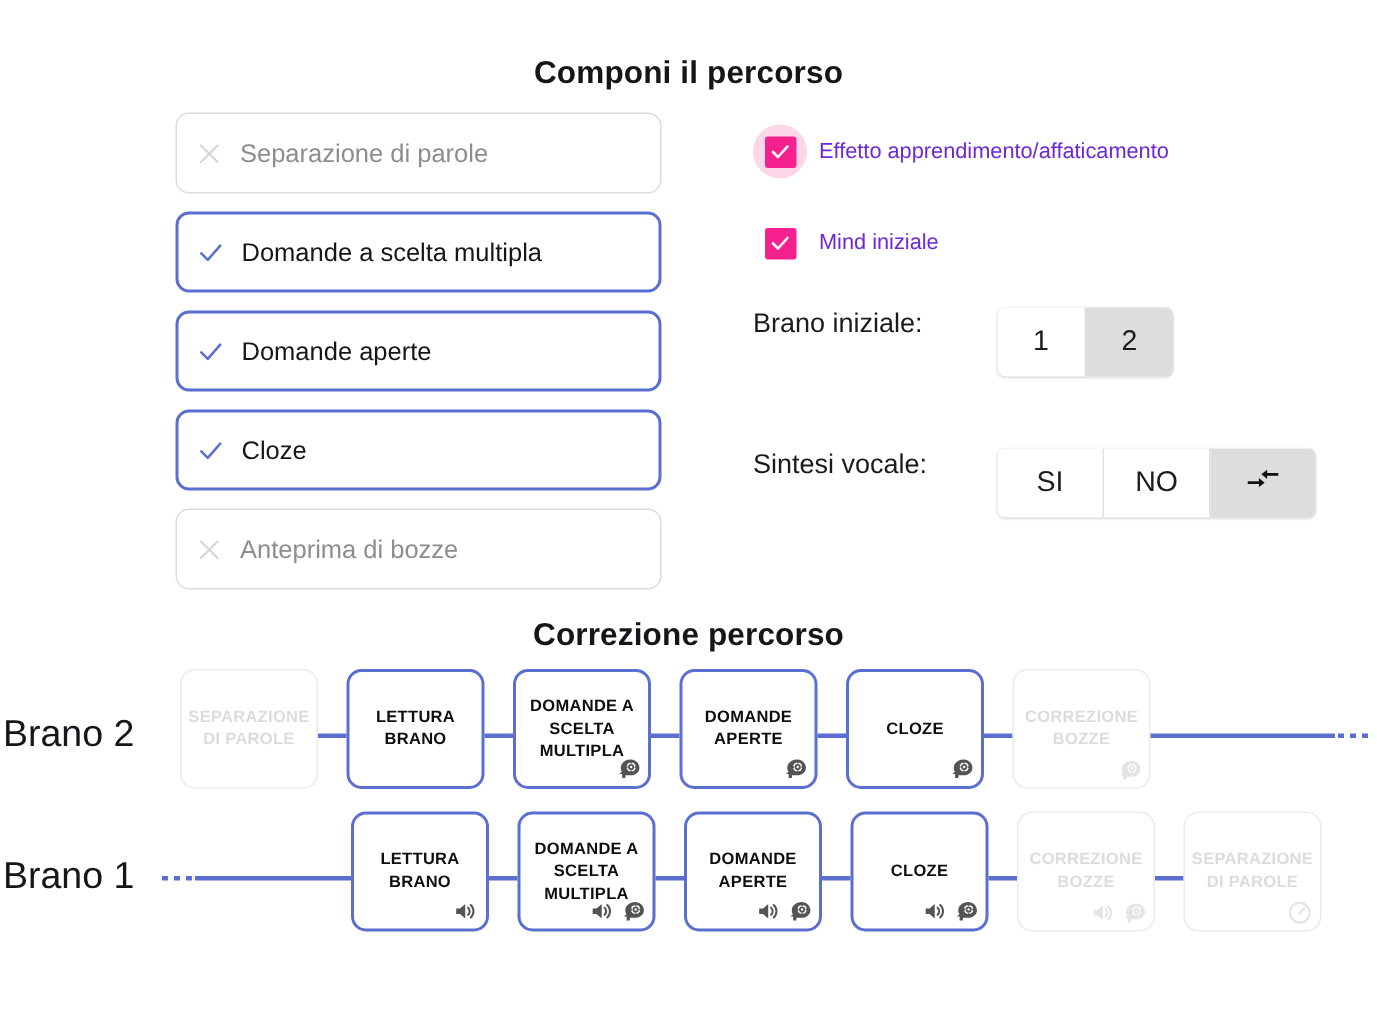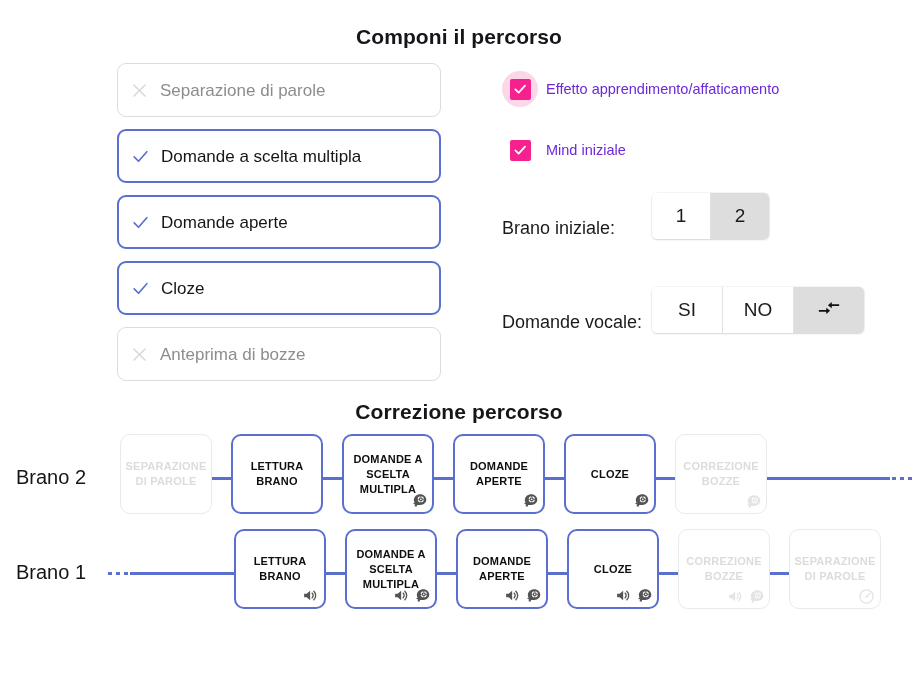--- a/index.html
+++ b/index.html
@@ -17,21 +17,21 @@
   }
 
   
   .section-title {
     text-align: center;
     font-size: 21px;
     font-weight: bold;
     color: #15151a;
     letter-spacing: .1px;
   }
-  #compose-title { margin: 0; padding-top: 25px; }
+  #compose-title { margin: 0; padding-top: 37px; }
   #preview-title { margin: 0; padding-top: 7px; }
 
   
   .compose-area {
     display: flex;
     align-items: flex-start;
     padding-top: 14px;
   }
   .phases-col {
     width: 448px;
@@ -101,22 +101,23 @@
     display: flex; align-items: center; justify-content: center;
   }
   .check-label {
     font-size: 14.5px;
     color: #6d28d9;
   }
 
   
   .seg-row {
     display: flex;
-    align-items: flex-end;
+    align-items: flex-start;
     margin-top: 14px;
+    gap: 13px;
   }
   .seg-row.second { margin-top: 48px; }
   .seg-caption {
     font-size: 18px;
     color: #1b1b1b;
     width: 150px;
     flex: none;
   }
   .seg-group {
     display: flex;
@@ -155,23 +156,23 @@
     display: flex;
     align-items: center;
   }
   #flow-row-2 { top: 0px; }
   #flow-row-1 { top: 95px; }
 
   .row-label {
     width: 108px;
     flex: none;
     text-align: left;
-    padding-left: 16px;
+    padding-left: 2px;
     box-sizing: border-box;
-    font-size: 20px;
+    font-size: 25px;
     color: #15151a;
   }
 
   .track {
     position: relative;
     flex: 1;
     height: 86px;
   }
 
   .line {
@@ -307,21 +308,21 @@
           <div class="seg-group">
             <div class="seg-btn">
               <span>1</span>
             </div>
             <div class="seg-btn active">
               <span>2</span>
             </div>
           </div>
         </div>
         <div class="seg-row second">
-          <span class="seg-caption">Domande vocale:</span>
+          <span class="seg-caption">Sintesi vocale:</span>
           <div class="seg-group vocal">
             <div class="seg-btn">
               <span>SI</span>
             </div>
             <div class="seg-btn">
               <span>NO</span>
             </div>
             <div class="seg-btn active">
               <span><svg width="24" height="24" viewBox="0 0 26 18" fill="none">
                   <path d="M2 12 H12" stroke="#111" stroke-width="1.9"></path>

